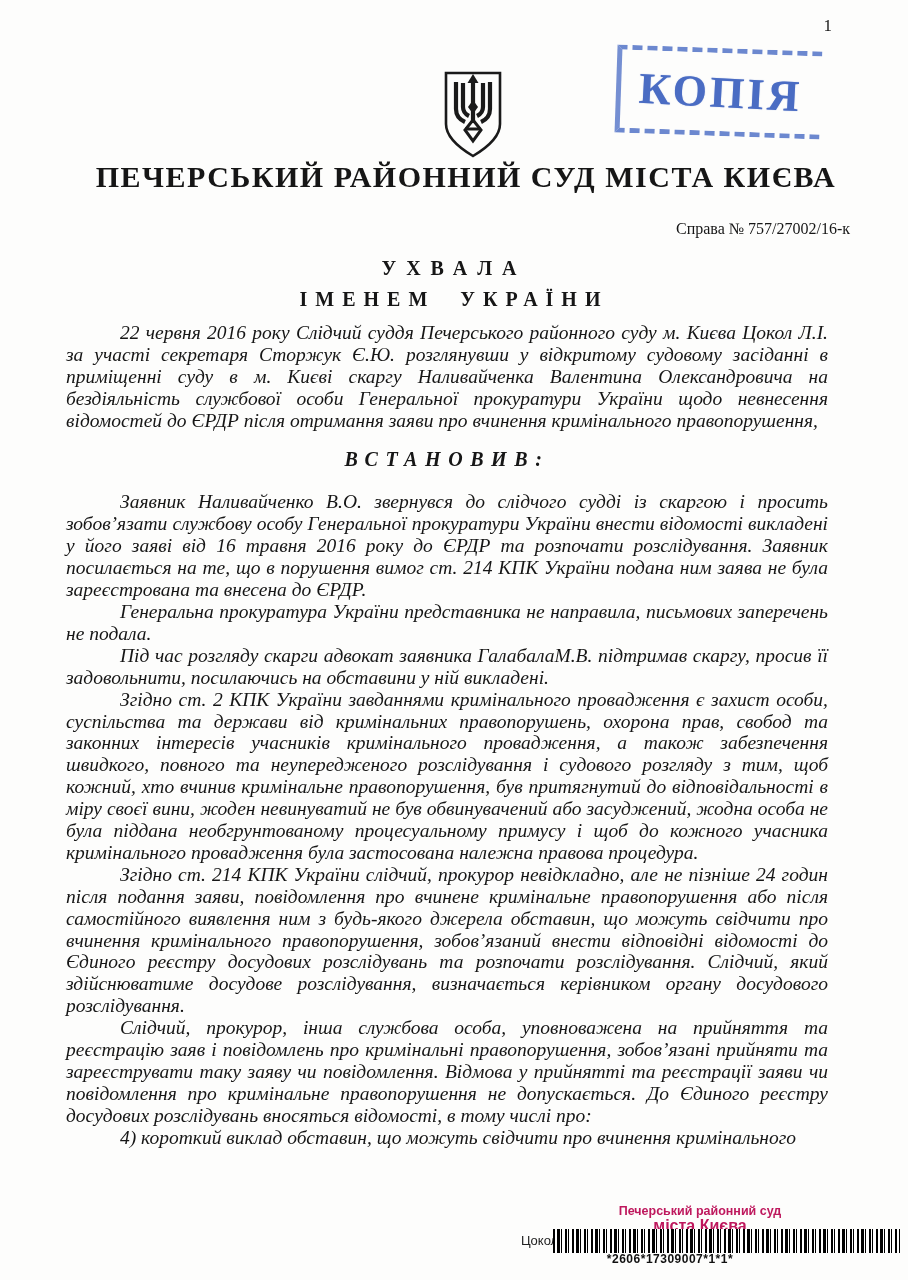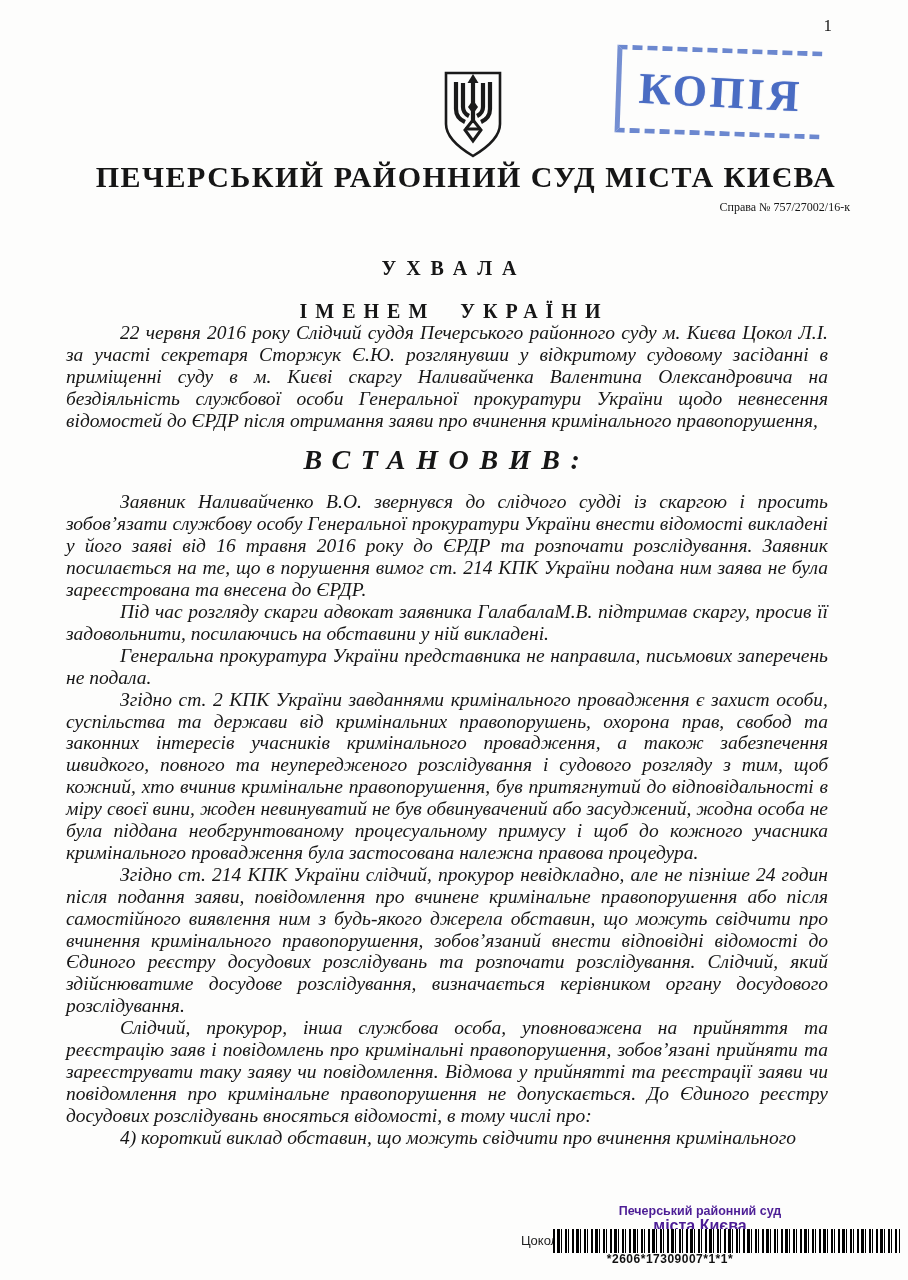--- a/index.html
+++ b/index.html
@@ -38,50 +38,50 @@
     transform:rotate(1deg);
   }
   
   .court-name{
     position:absolute;top:160px;left:0;right:0;
     text-align:center;
     font-size:30px;font-weight:bold;letter-spacing:1.5px;
     transform:translateX(12px);
   }
   .case-number{
-    position:absolute;top:200px;right:58px;
-    font-size:12px;
+    position:absolute;top:220px;right:58px;
+    font-size:16px;
   }
   
   .title-block{
     position:absolute;top:257px;left:0;right:0;text-align:center;
     font-weight:bold;font-size:20px;
   }
   .title-line1{letter-spacing:.5em;}
-  .title-line2{letter-spacing:.4em;word-spacing:.6em;margin-top:20px;}
+  .title-line2{letter-spacing:.4em;word-spacing:.6em;margin-top:8px;}
   
   .body{
     position:absolute;left:66px;top:322px;width:762px;
     font-size:19.5px;line-height:21.9px;
     text-align:justify;
     font-style:italic;
   }
   .body p{margin:0;text-indent:54px;}
   .ustanoviv{
-    text-align:center;font-weight:bold;font-size:28px;
+    text-align:center;font-weight:bold;font-size:20px;
     letter-spacing:.38em;
     margin:17px 0 21px 0;
   }
   
   .footer-court{
     position:absolute;left:590px;top:1205px;width:220px;
     text-align:center;
     font-family:"Liberation Sans","DejaVu Sans",sans-serif;
     font-weight:bold;font-size:12.5px;line-height:13.5px;
-    color:#4c1d95;
+    color:#be185d;
   }
   .footer-court .line2{font-weight:bold;font-size:16px;}
   .signer{
     position:absolute;left:521px;top:1233px;
     font-family:"Liberation Sans","DejaVu Sans",sans-serif;
     font-size:13px;color:#222;
   }
   .barcode{
     position:absolute;left:553px;top:1229px;width:347px;height:24px;
     background:repeating-linear-gradient(90deg,
@@ -130,22 +130,22 @@
 
   <div class="title-block">
     <div class="title-line1">УХВАЛА</div>
     <div class="title-line2">ІМЕНЕМ УКРАЇНИ</div>
   </div>
 
   <div class="body">
     <p>22 червня 2016 року Слідчий суддя Печерського районного суду м. Києва Цокол Л.І. за участі секретаря Сторжук Є.Ю.  розглянувши у відкритому судовому засіданні в приміщенні суду в м. Києві скаргу  Наливайченка Валентина Олександровича на бездіяльність службової особи  Генеральної прокуратури України щодо невнесення відомостей до ЄРДР після отримання заяви про вчинення кримінального правопорушення,</p>
     <div class="ustanoviv">ВСТАНОВИВ:</div>
     <p>Заявник Наливайченко В.О.  звернувся  до слідчого судді із скаргою і просить зобов’язати службову особу Генеральної прокуратури України внести відомості викладені у його заяві від 16 травня 2016 року до ЄРДР та розпочати розслідування.  Заявник посилається на те, що в порушення вимог ст. 214 КПК України подана ним заява не була зареєстрована та внесена до ЄРДР.</p>
+    <p>Генеральна прокуратура України представника не направила, письмових заперечень не подала.</p>
     <p>Під час розгляду скарги адвокат заявника ГалабалаМ.В.  підтримав скаргу, просив її задовольнити, посилаючись на обставини у ній викладені.</p>
-    <p>Генеральна прокуратура України представника не направила, письмових заперечень не подала.</p>
     <p>Згідно ст. 2 КПК України завданнями кримінального провадження є захист особи, суспільства та держави від кримінальних правопорушень, охорона прав, свобод та законних інтересів учасників кримінального провадження, а також забезпечення швидкого, повного та неупередженого розслідування і судового розгляду з тим, щоб кожний, хто вчинив кримінальне правопорушення, був притягнутий до відповідальності в міру своєї вини, жоден невинуватий не був обвинувачений або засуджений, жодна особа не була піддана необгрунтованому процесуальному примусу і щоб до кожного учасника кримінального провадження була застосована належна правова процедура.</p>
     <p>Згідно ст. 214 КПК України слідчий, прокурор невідкладно, але не пізніше 24 годин після подання заяви, повідомлення про вчинене кримінальне правопорушення або після самостійного виявлення ним з будь-якого джерела обставин, що можуть свідчити про вчинення кримінального правопорушення, зобов’язаний внести відповідні відомості до Єдиного реєстру досудових розслідувань та розпочати розслідування. Слідчий, який здійснюватиме досудове розслідування, визначається керівником органу досудового розслідування.</p>
     <p>Слідчий, прокурор, інша службова особа, уповноважена на прийняття та реєстрацію заяв і повідомлень про кримінальні правопорушення, зобов’язані прийняти та зареєструвати таку заяву чи повідомлення. Відмова у прийнятті та реєстрації заяви чи повідомлення про кримінальне правопорушення не допускається. До Єдиного реєстру досудових розслідувань вносяться відомості, в тому числі  про:</p>
     <p>4) короткий виклад обставин, що можуть свідчити про вчинення кримінального</p>
   </div>
 
   <div class="footer-court">
     <div class="line1">Печерський районний суд</div>
     <div class="line2">міста Києва</div>
   </div>

